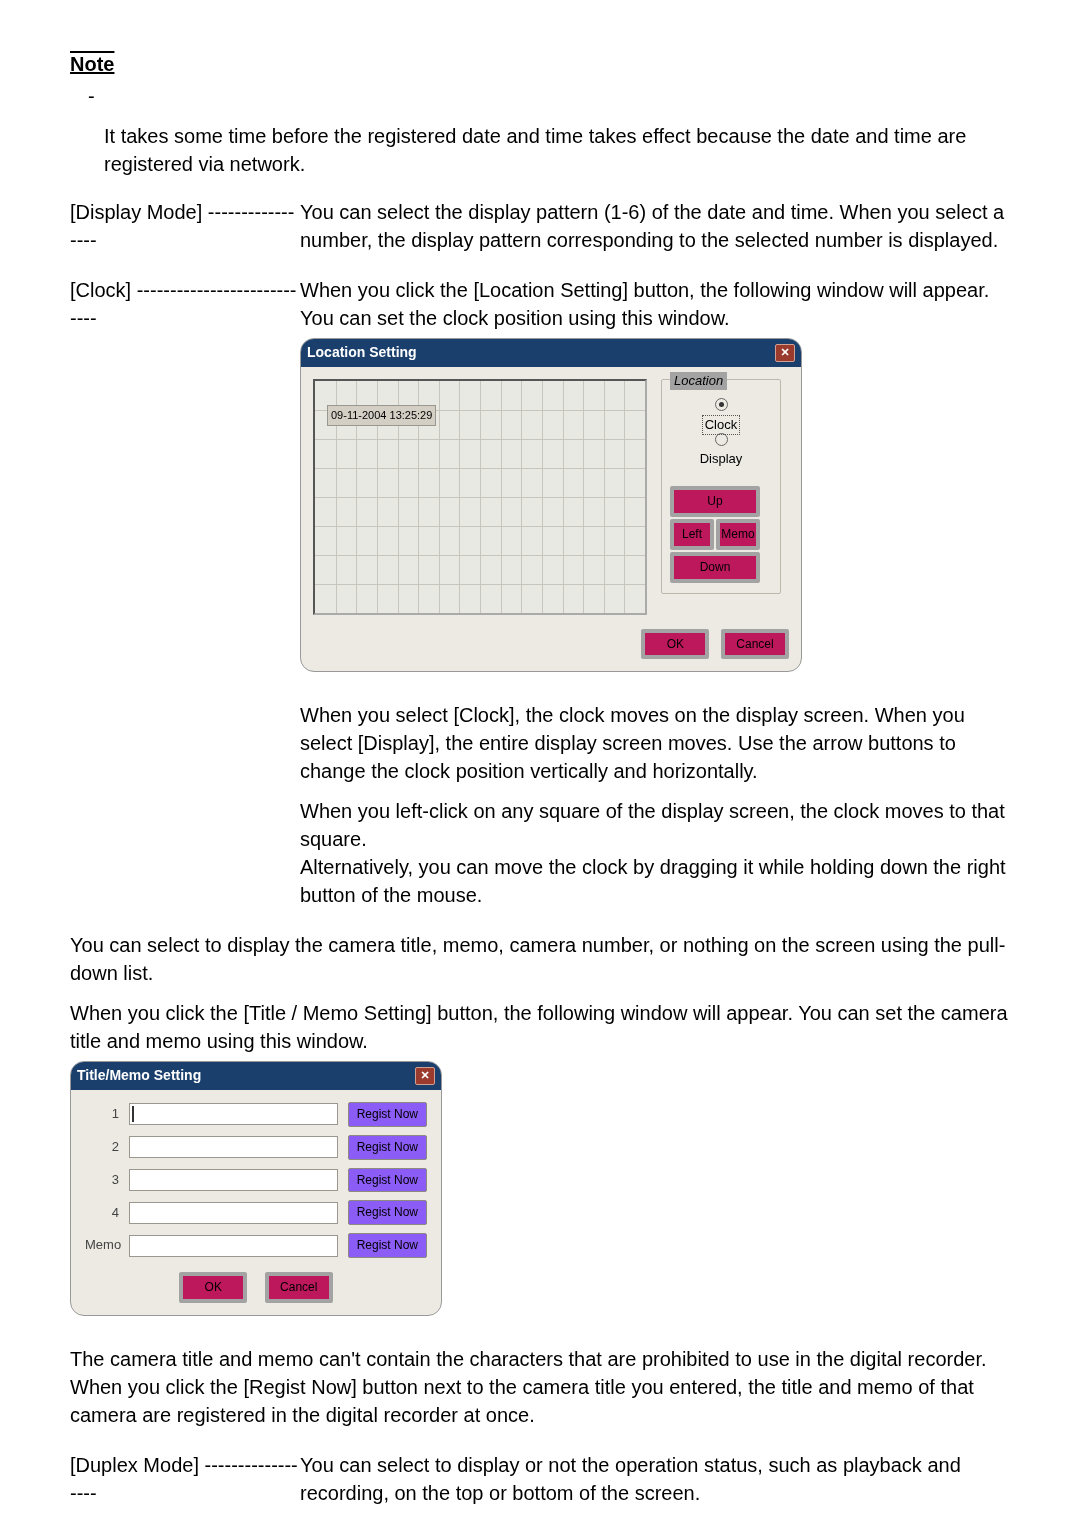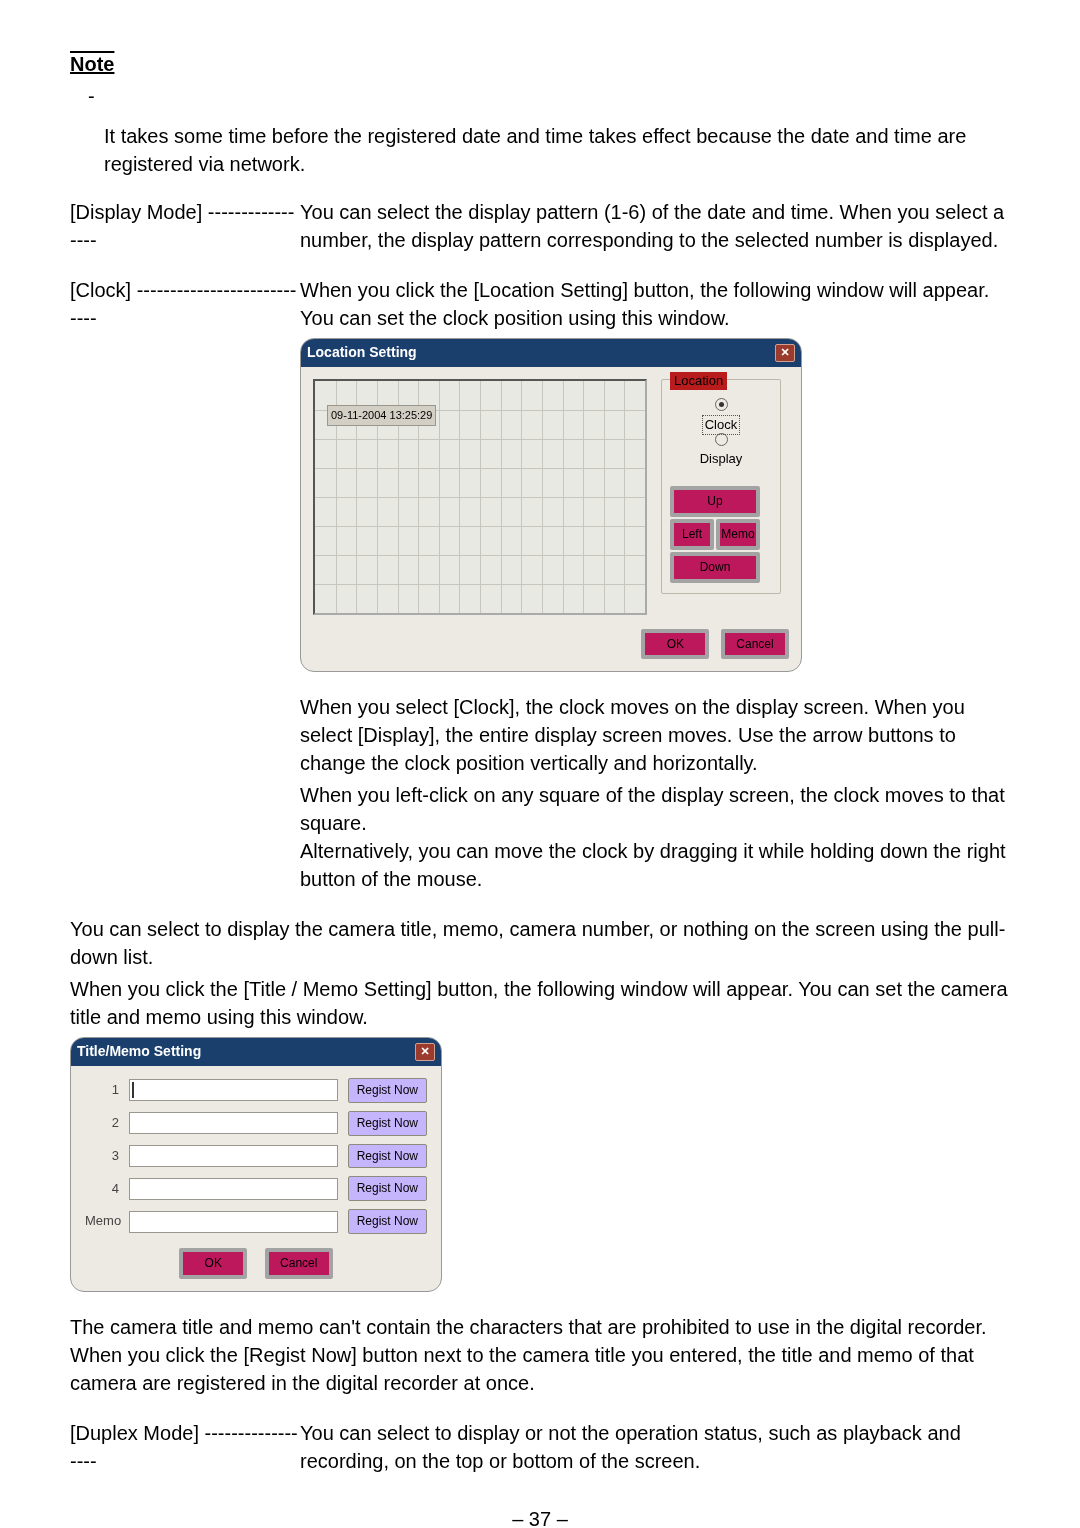--- a/index.html
+++ b/index.html
@@ -6,46 +6,46 @@
 .page{width:1080px;margin:0 auto;padding:50px 70px 40px 70px;box-sizing:border-box;font-size:20px;line-height:1.4;}
 .note-label{font-weight:bold;text-decoration:underline overline;display:inline-block;margin-bottom:4px;}
 .note-list{margin:0 0 20px 18px;}
 .note-bullet{display:flex;}
 .note-dash{width:16px;}
 .note-text{flex:1;margin-top:40px;}
 .def-row{display:flex;margin-bottom:22px;}
 .def-left{width:230px;flex:none;}
 .def-right{flex:1;}
 .def-right p{margin:0;}
-.def-right .para-gap{margin-top:4px;}
+.def-right .para-gap{margin-top:12px;}
 .dialog{display:inline-block;border:1px solid #999;border-radius:14px;overflow:hidden;margin:6px 0 10px 0;background:#eceae3;}
 .titlebar{background:#1a3f6d;color:#fff;font-weight:bold;font-size:14px;padding:4px 6px;display:flex;justify-content:space-between;align-items:center;}
 .close-x{width:18px;height:16px;background:#9b3b2e;border:1px solid #d0a090;text-align:center;font-size:11px;line-height:14px;border-radius:2px;}
 .loc-body{display:flex;padding:12px;}
 .grid-preview{position:relative;width:330px;height:232px;border:2px inset #aaa;background:#e9e9e4;}
 .gl-h{position:absolute;left:0;right:0;height:0;border-top:1px solid #c8c5bc;}
 .gl-v{position:absolute;top:0;bottom:0;width:0;border-left:1px solid #c8c5bc;}
 .clock-chip{position:absolute;left:12px;top:24px;background:#d4cfc5;border:1px solid #9a978e;font-size:11px;padding:2px 3px;}
 .loc-side{width:120px;margin-left:14px;font-size:13px;}
 .fieldset{border:1px solid #bcb8ab;border-radius:2px;padding:8px 8px 10px 8px;margin-bottom:14px;}
-.fieldset-title{position:relative;top:-16px;background:#b91c1c;display:inline-block;padding:0 4px;font-size:13px;}
+.fieldset-title{position:relative;top:-16px;background:#a3a3a3;display:inline-block;padding:0 4px;font-size:13px;font-style:italic;}
 .radio-row{display:flex;align-items:center;gap:4px;margin-top:-8px;margin-bottom:6px;flex-direction:column;}
 .radio-dot{width:11px;height:11px;border:1px solid #666;border-radius:50%;display:flex;align-items:center;justify-content:center;}
 .radio-dot.checked::after{content:"";width:5px;height:5px;border-radius:50%;background:#333;}
 .arrow-grid{display:grid;grid-template-columns:1fr 1fr;gap:2px;width:90px;}
 .arrow-grid .full{grid-column:1/3;}
 .wbtn{border:4px solid #a3a3a3;background:#be185d;font-size:12px;text-align:center;padding:3px 0;border-radius:2px;}
 .dlg-footer{text-align:right;padding:0 12px 12px 12px;}
 .dlg-footer .wbtn{display:inline-block;width:60px;margin-left:6px;}
 .tm-body{padding:12px 14px;}
 .tm-row{display:flex;align-items:center;gap:10px;margin-bottom:8px;font-size:13px;}
 .tm-label{width:34px;text-align:right;color:#444;}
 .tm-input{flex:1;height:20px;border:1px solid #9a978e;background:#fff;position:relative;}
 .tm-input .caret{position:absolute;left:2px;top:2px;width:2px;height:16px;background:#333;}
-.reg-btn{border:1px solid #8d8a7e;background:#c4b5fd;font-size:12px;border-radius:2px;padding:3px 8px;}
+.reg-btn{border:1px solid #8d8a7e;background:#8b5cf6;font-size:12px;border-radius:2px;padding:3px 8px;}
 .tm-footer{text-align:center;padding-top:4px;}
 .tm-footer .wbtn{display:inline-block;width:60px;margin:0 6px;}
 .page-num{text-align:center;margin-top:30px;}
 </style>
 </head>
 <body>
 
 <div class="page">
 
 <div class="note-label">Note</div>

